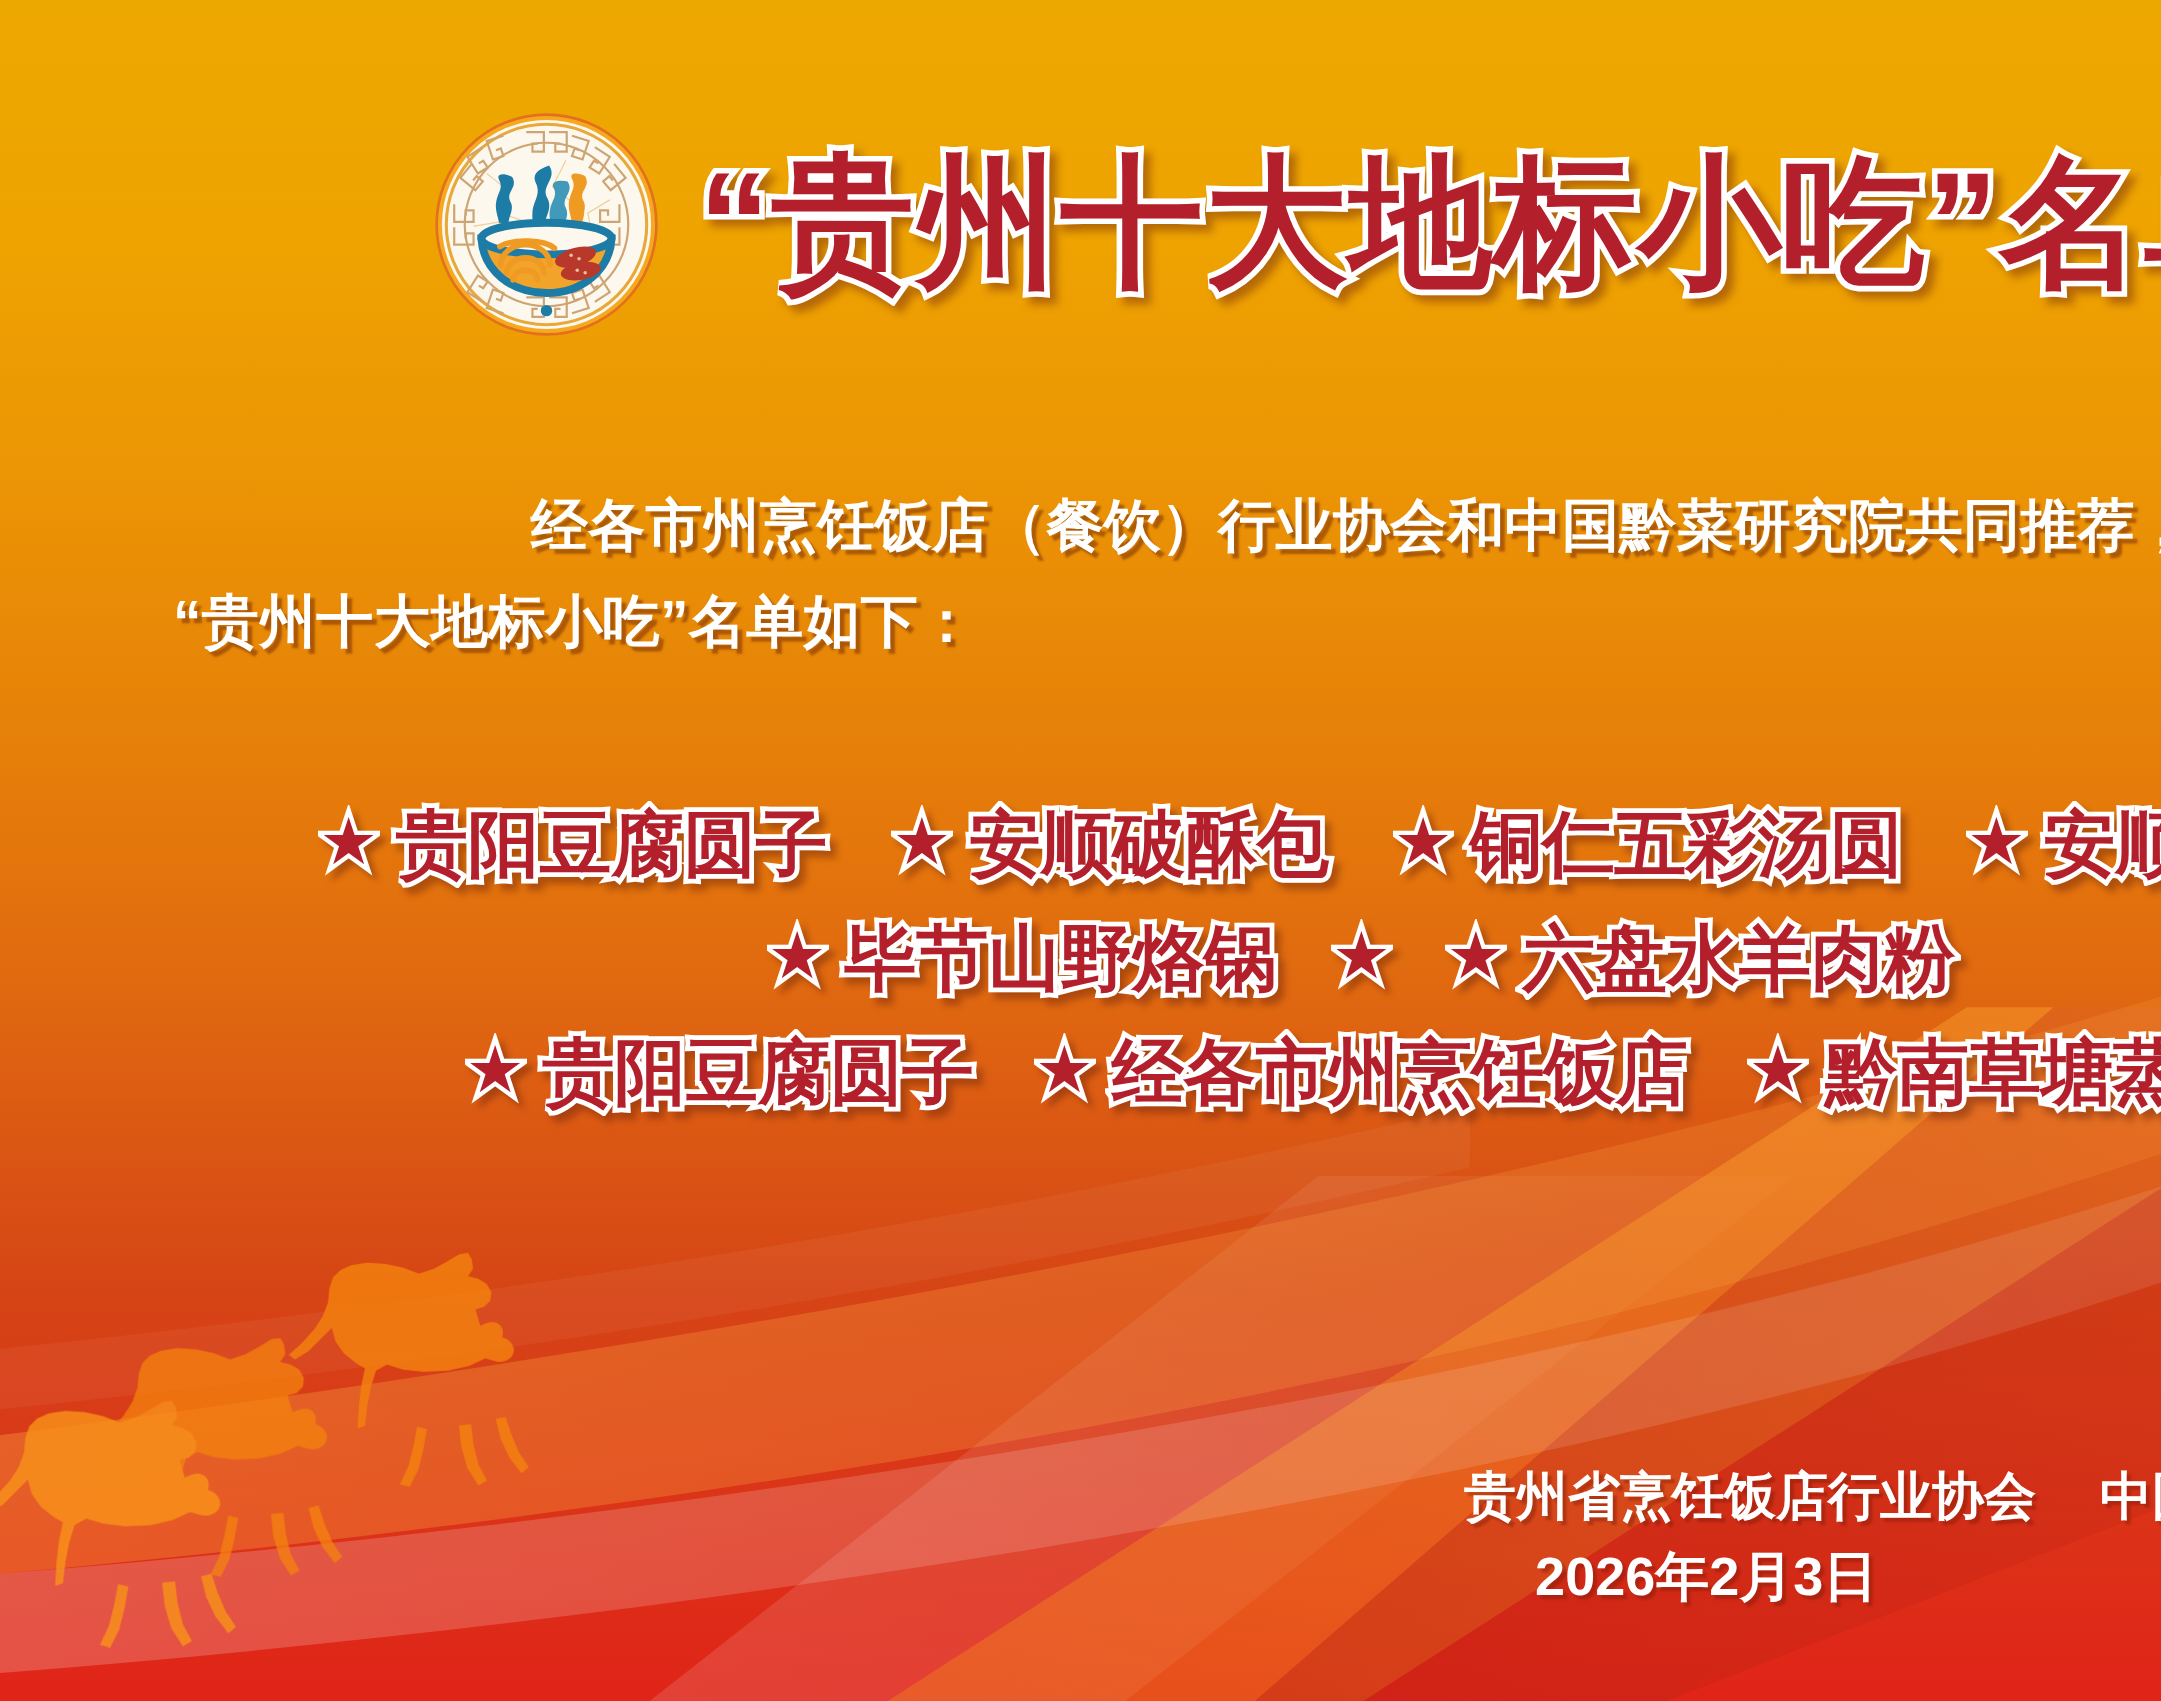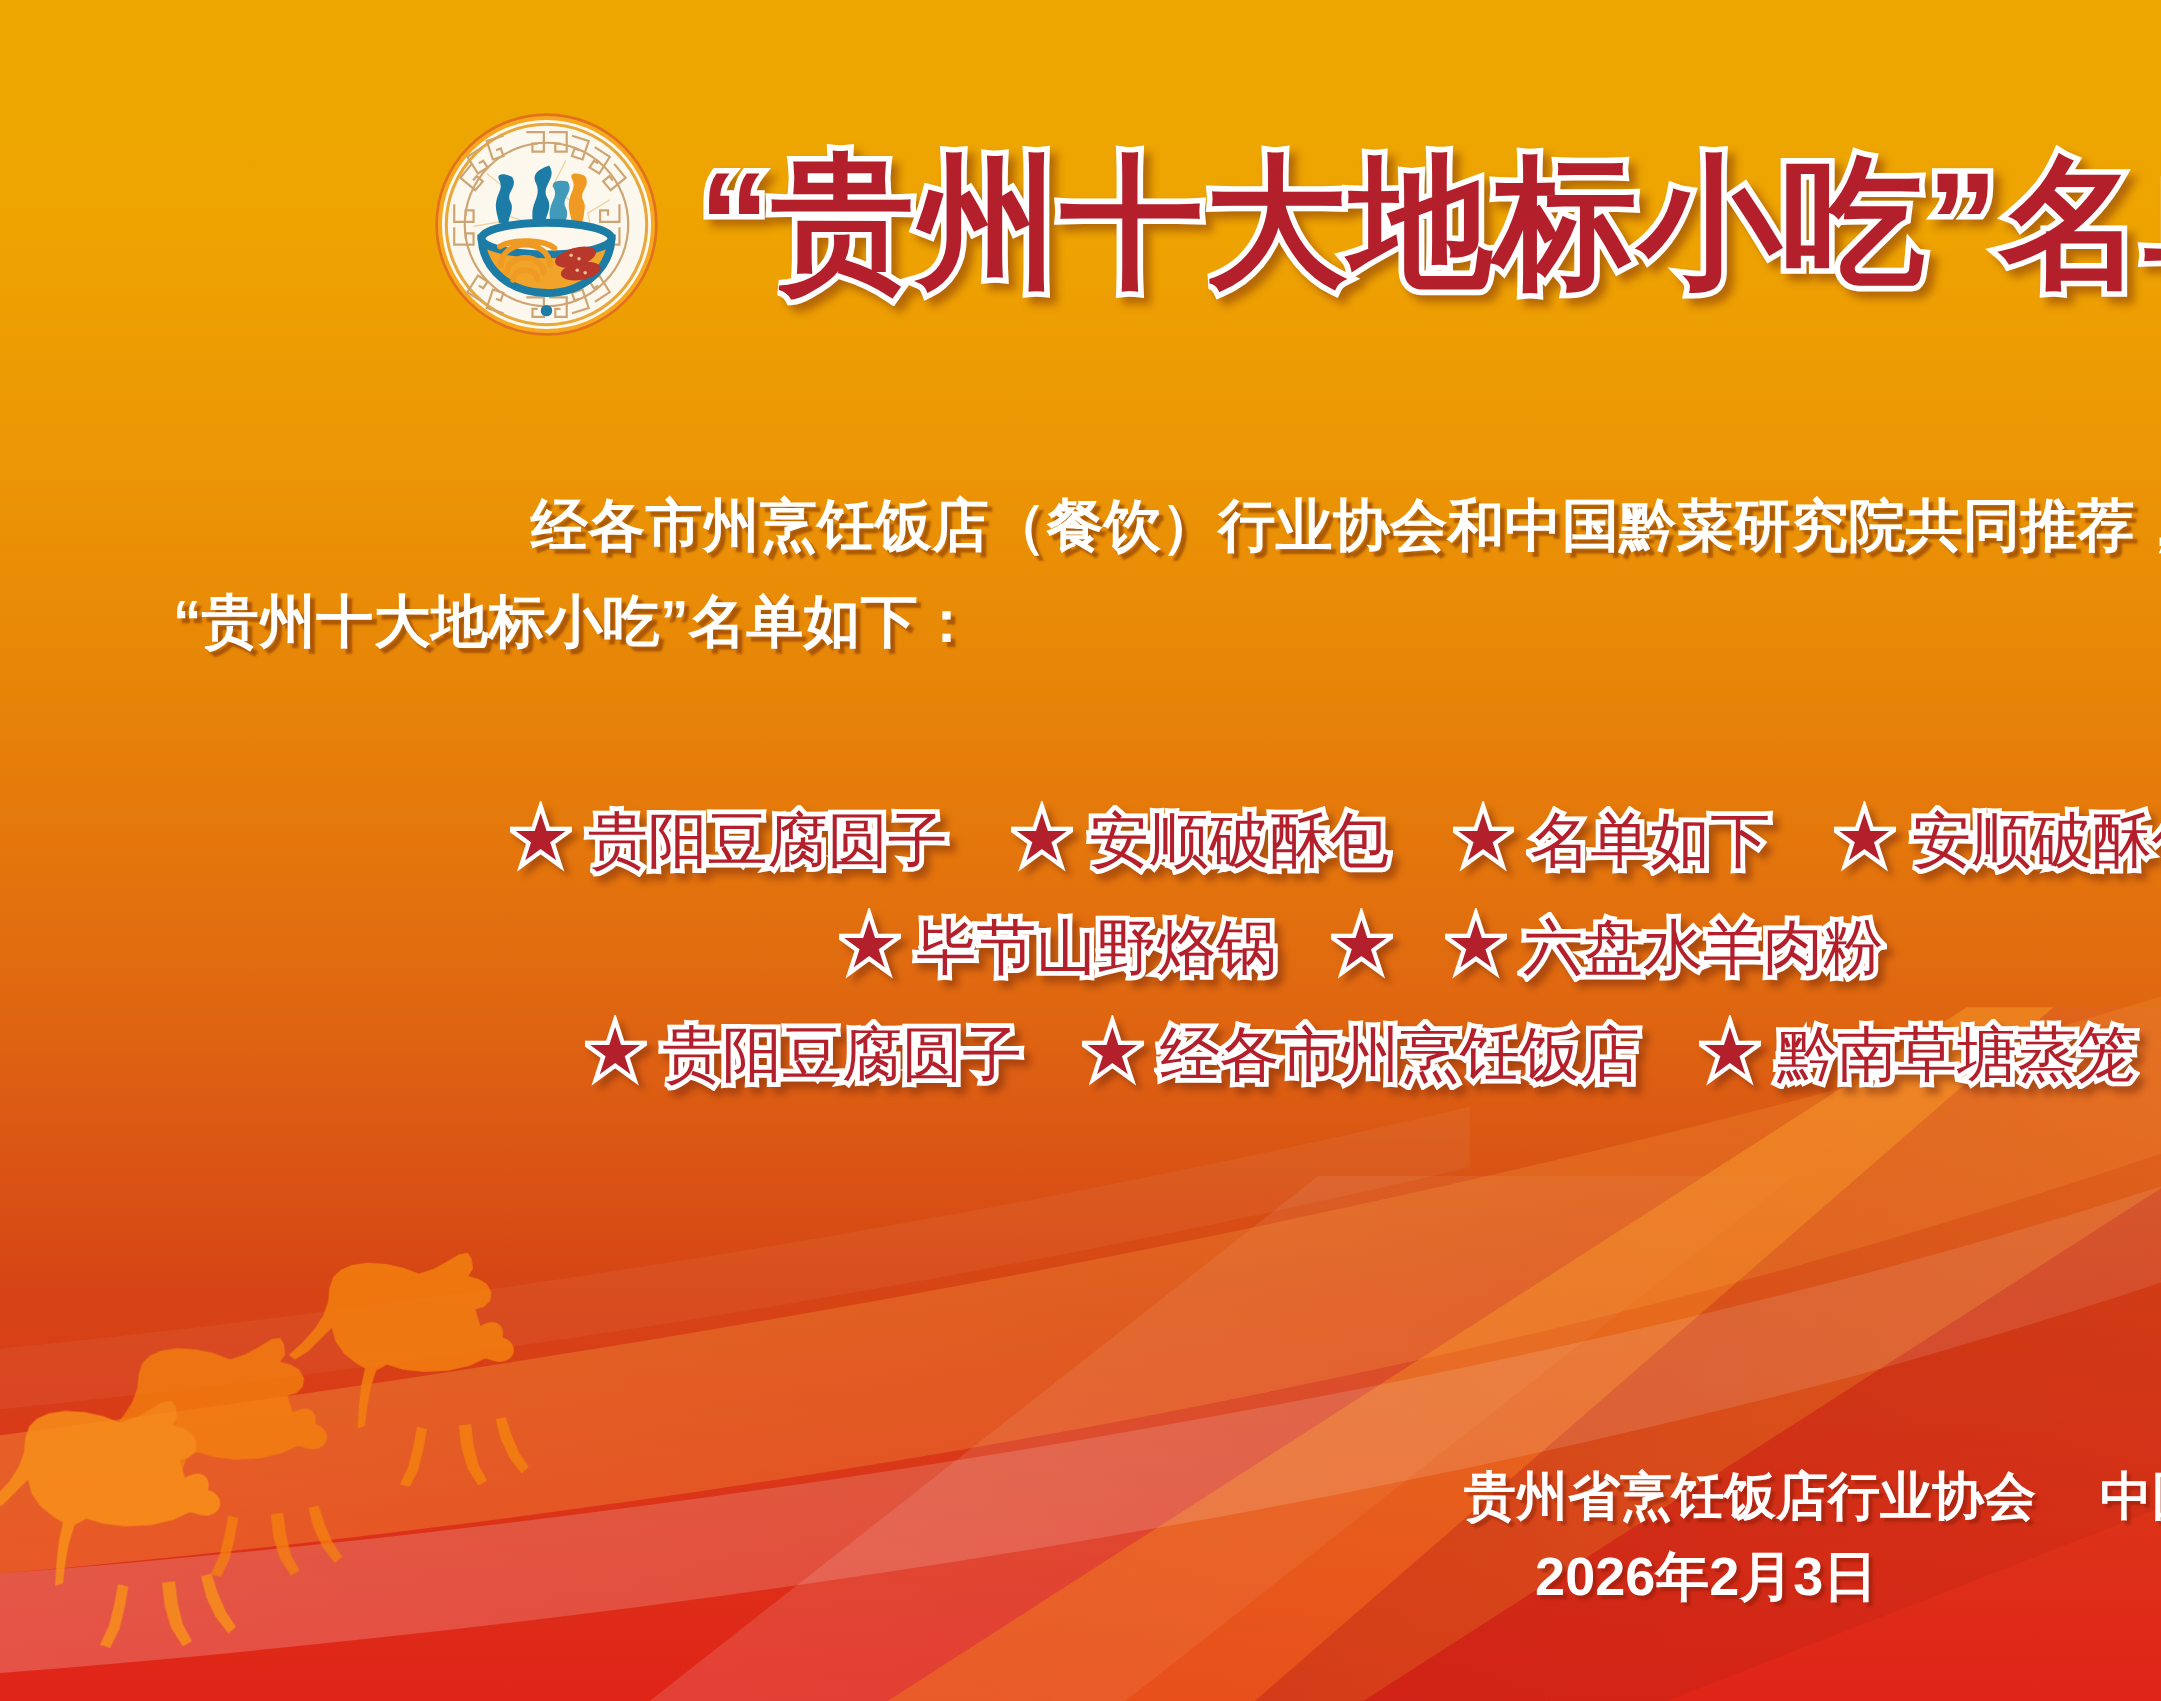--- a/index.html
+++ b/index.html
@@ -82,22 +82,22 @@
   }
   .star{
     font-size:65px;line-height:1;
     color:#b3202b;
     -webkit-text-stroke:8.6px #ffffff;
     paint-order:stroke fill;
     filter:drop-shadow(6px 6.5px 3px rgba(110,35,10,.45));
     position:relative;top:-2.6px;
   }
   .item-label{
-    font-size:60px;
-    font-weight:normal;
+    font-size:72px;
+    font-weight:bold;
     line-height:1;
     color:#b3202b;
     -webkit-text-stroke:9.5px #ffffff;
     paint-order:stroke fill;
     filter:drop-shadow(6.5px 7px 3.5px rgba(110,35,10,.45));
   }
 
   
   .footer{
     position:absolute;
@@ -302,21 +302,21 @@
       <div class="item">
         <span class="star">★</span>
         <span class="item-label">贵阳豆腐圆子</span>
       </div>
       <div class="item">
         <span class="star">★</span>
         <span class="item-label">安顺破酥包</span>
       </div>
       <div class="item">
         <span class="star">★</span>
-        <span class="item-label">名单如下</span>
+        <span class="item-label">铜仁五彩汤圆</span>
       </div>
       <div class="item">
         <span class="star">★</span>
         <span class="item-label">安顺破酥包</span>
       </div>
     </div>
 
     <div class="row r2">
       <div class="item">
         <span class="star">★</span>

